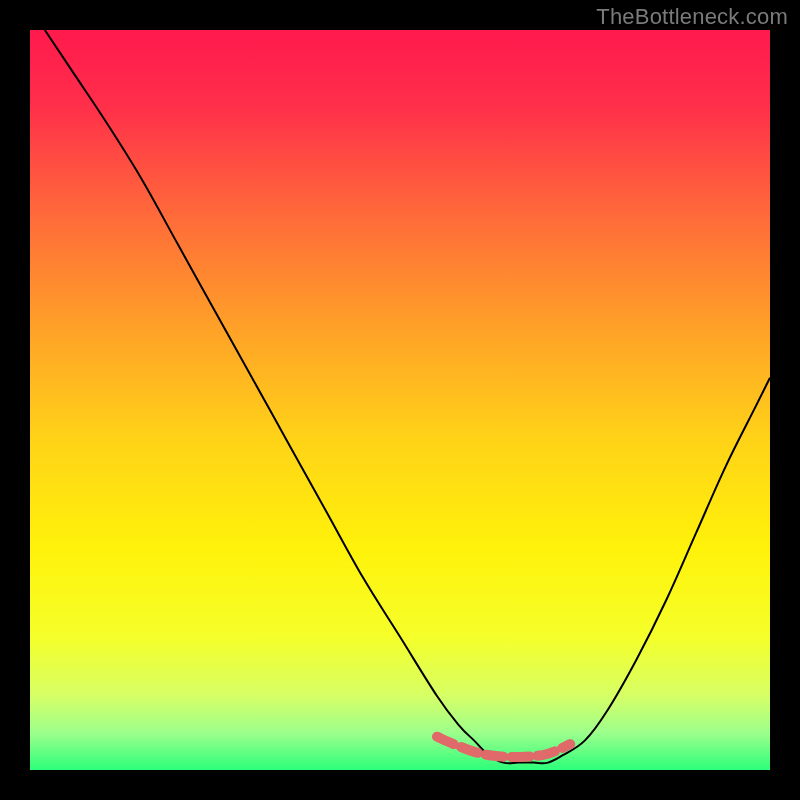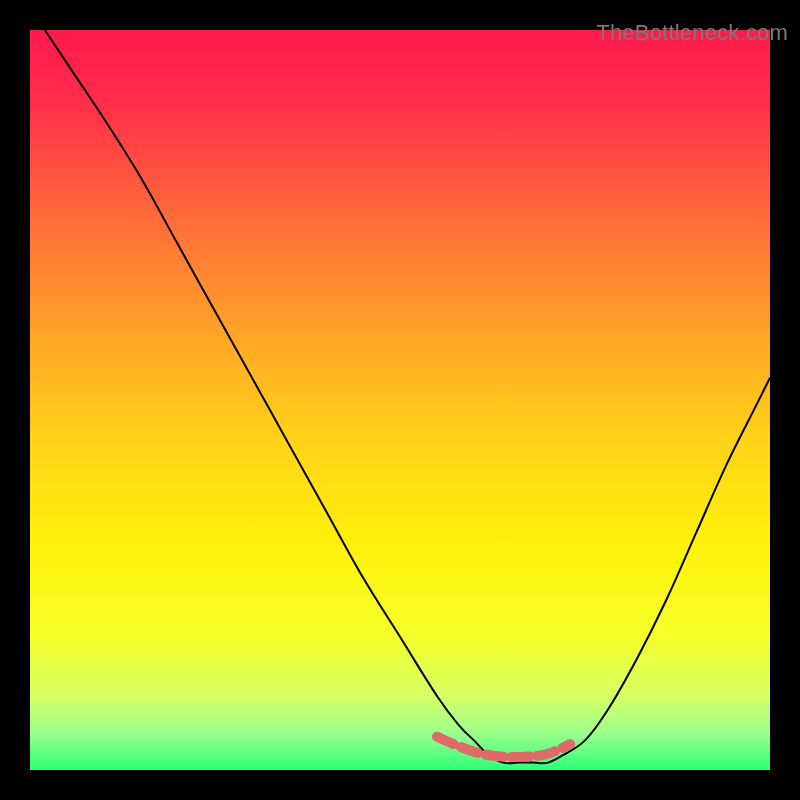--- a/index.html
+++ b/index.html
@@ -30,21 +30,21 @@
     position: absolute;
     left: 0; top: 0; width: 100%; height: 100%;
   }
   .curve-svg {
     position: absolute;
     left: 0; top: 0; width: 100%; height: 100%;
     overflow: visible;
   }
   .watermark {
     position: absolute;
-    top: 20px;
+    top: 4px;
     right: 12px;
     font-family: Arial, Helvetica, sans-serif;
     font-size: 22px;
     color: #7a7a7a;
     letter-spacing: 0.2px;
   }
 </style>
 </head>
 <body>
 

